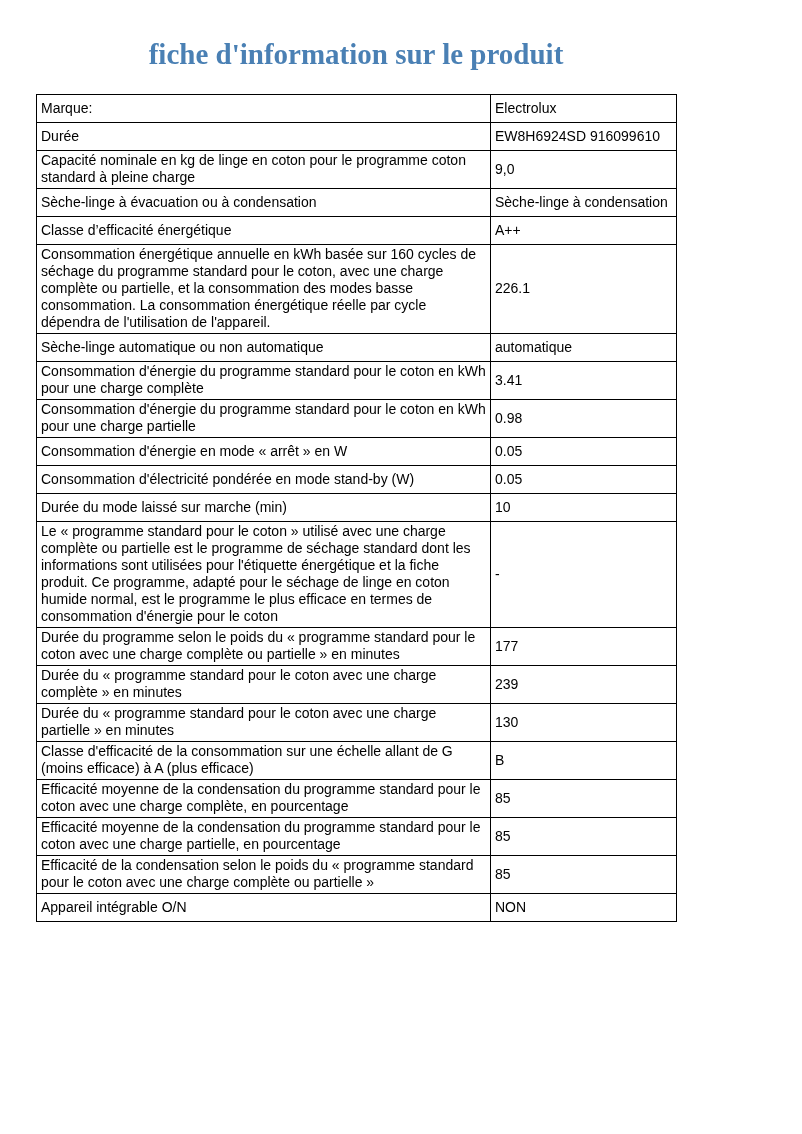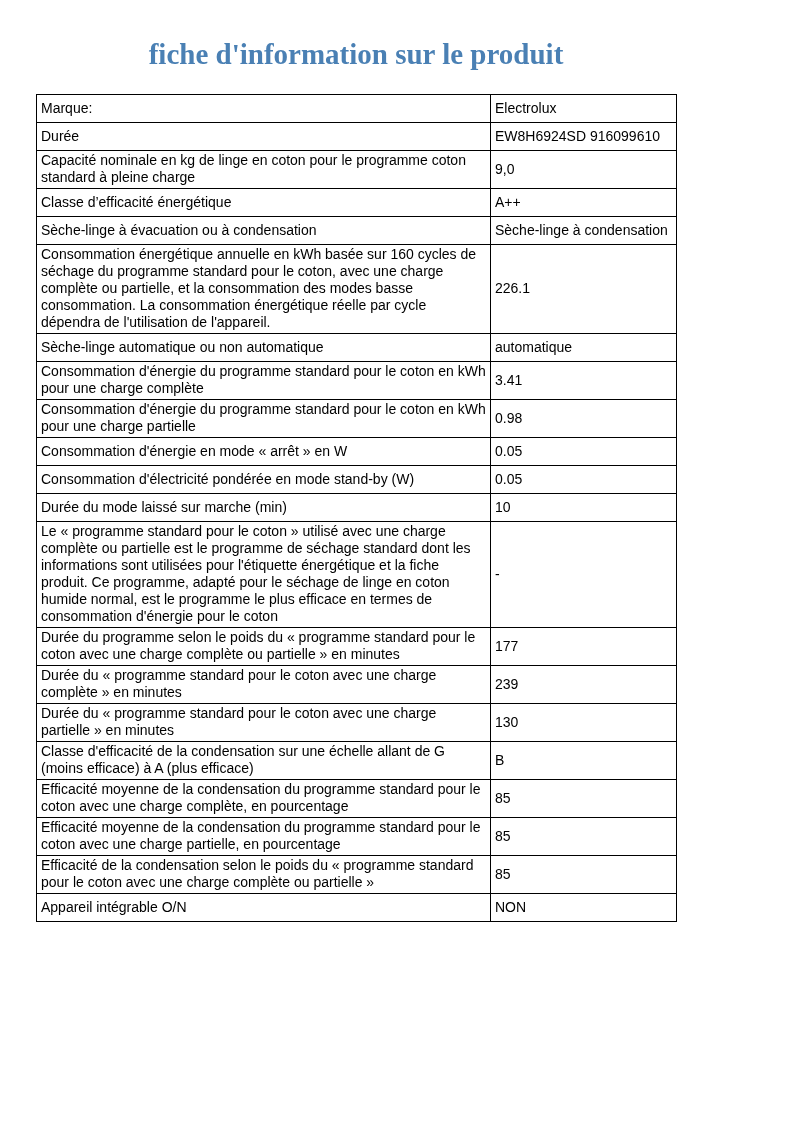--- a/index.html
+++ b/index.html
@@ -64,27 +64,27 @@
     <td class="label-cell">Durée</td>
     <td class="value-cell">EW8H6924SD 916099610</td>
   </tr>
 
   <tr>
     <td class="label-cell">Capacité nominale en kg de linge en coton pour le programme coton standard à pleine charge</td>
     <td class="value-cell">9,0</td>
   </tr>
 
   <tr>
-    <td class="label-cell">Classe d’efficacité énergétique</td>
-    <td class="value-cell">A++</td>
+    <td class="label-cell">Sèche-linge à évacuation ou à condensation</td>
+    <td class="value-cell">Sèche-linge à condensation</td>
   </tr>
 
   <tr>
-    <td class="label-cell">Sèche-linge à évacuation ou à condensation</td>
-    <td class="value-cell">Sèche-linge à condensation</td>
+    <td class="label-cell">Classe d’efficacité énergétique</td>
+    <td class="value-cell">A++</td>
   </tr>
 
   <tr>
     <td class="label-cell">Consommation énergétique annuelle en kWh basée sur 160 cycles de séchage du programme standard pour le coton, avec une charge complète ou partielle, et la consommation des modes basse consommation. La consommation énergétique réelle par cycle dépendra de l'utilisation de l'appareil.</td>
     <td class="value-cell">226.1</td>
   </tr>
 
   <tr>
     <td class="label-cell">Sèche-linge automatique ou non automatique</td>
     <td class="value-cell">automatique</td>
@@ -129,21 +129,21 @@
     <td class="label-cell">Durée du « programme standard pour le coton avec une charge complète » en minutes</td>
     <td class="value-cell">239</td>
   </tr>
 
   <tr>
     <td class="label-cell">Durée du « programme standard pour le coton avec une charge partielle » en minutes</td>
     <td class="value-cell">130</td>
   </tr>
 
   <tr>
-    <td class="label-cell">Classe d'efficacité de la condensation sur une échelle allant de G (moins efficace) à A (plus efficace)</td>
+    <td class="label-cell">Classe d'efficacité de la consommation sur une échelle allant de G (moins efficace) à A (plus efficace)</td>
     <td class="value-cell">B</td>
   </tr>
 
   <tr>
     <td class="label-cell">Efficacité moyenne de la condensation du programme standard pour le coton avec une charge complète, en pourcentage</td>
     <td class="value-cell">85</td>
   </tr>
 
   <tr>
     <td class="label-cell">Efficacité moyenne de la condensation du programme standard pour le coton avec une charge partielle, en pourcentage</td>

